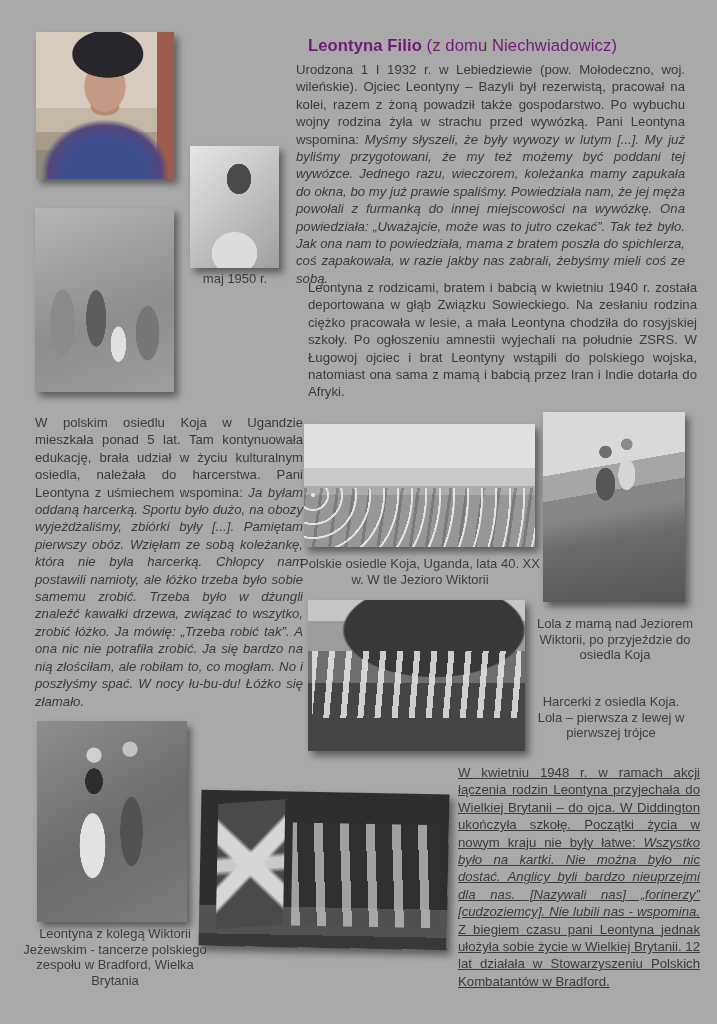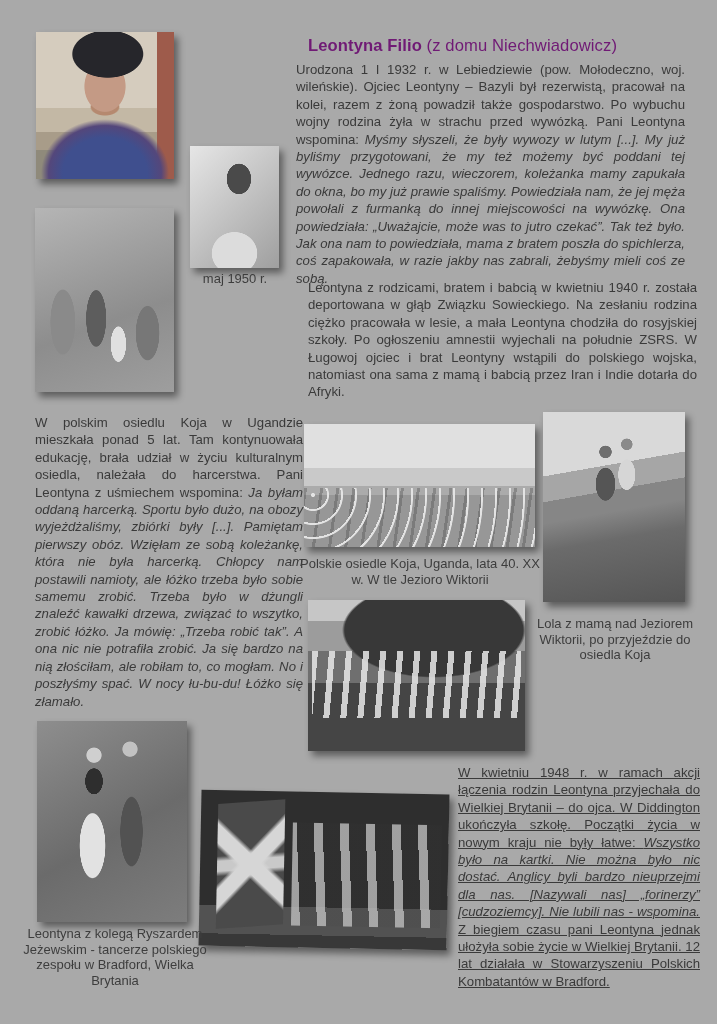--- a/index.html
+++ b/index.html
@@ -140,16 +140,17 @@
     <span>W kwietniu 1948 r. w ramach akcji łączenia rodzin Leontyna przyjechała do Wielkiej Brytanii – do ojca. W Diddington ukończyła szkołę. Początki życia w nowym kraju nie były łatwe: </span><span class="it">Wszystko było na kartki. Nie można było nic dostać. Anglicy byli bardzo nieuprzejmi dla nas. [Nazywali nas] „forinerzy” [cudzoziemcy]. Nie lubili nas - wspomina.</span><span> Z biegiem czasu pani Leontyna jednak ułożyła sobie życie w Wielkiej Brytanii. 12 lat działała w Stowarzyszeniu Polskich Kombatantów w Bradford.</span>
   </div>
 
   <div class="abs cap" style="left:190px;top:271px;width:90px;">maj 1950 r.</div>
 
 
   <div class="abs cap" style="left:294px;top:556px;width:252px;">Polskie osiedle Koja, Uganda, lata 40. XX w. W tle Jezioro Wiktorii</div>
 
   <div class="abs cap" style="left:536px;top:616px;width:158px;">Lola z mamą nad Jeziorem Wiktorii, po przyjeździe do osiedla Koja</div>
 
+  <div class="abs cap" style="left:532px;top:694px;width:158px;">Harcerki z osiedla Koja. Lola – pierwsza z lewej w pierwszej trójce</div>
 
-  <div class="abs cap" style="left:20px;top:926px;width:190px;">Leontyna z kolegą Ryszardem Jeżewskim - tancerze polskiego zespołu w Bradford, Wielka Brytania</div>
+  <div class="abs cap" style="left:20px;top:926px;width:190px;">Leontyna z kolegą Wiktorii Jeżewskim - tancerze polskiego zespołu w Bradford, Wielka Brytania</div>
 
 </div>
 
 </body></html>

